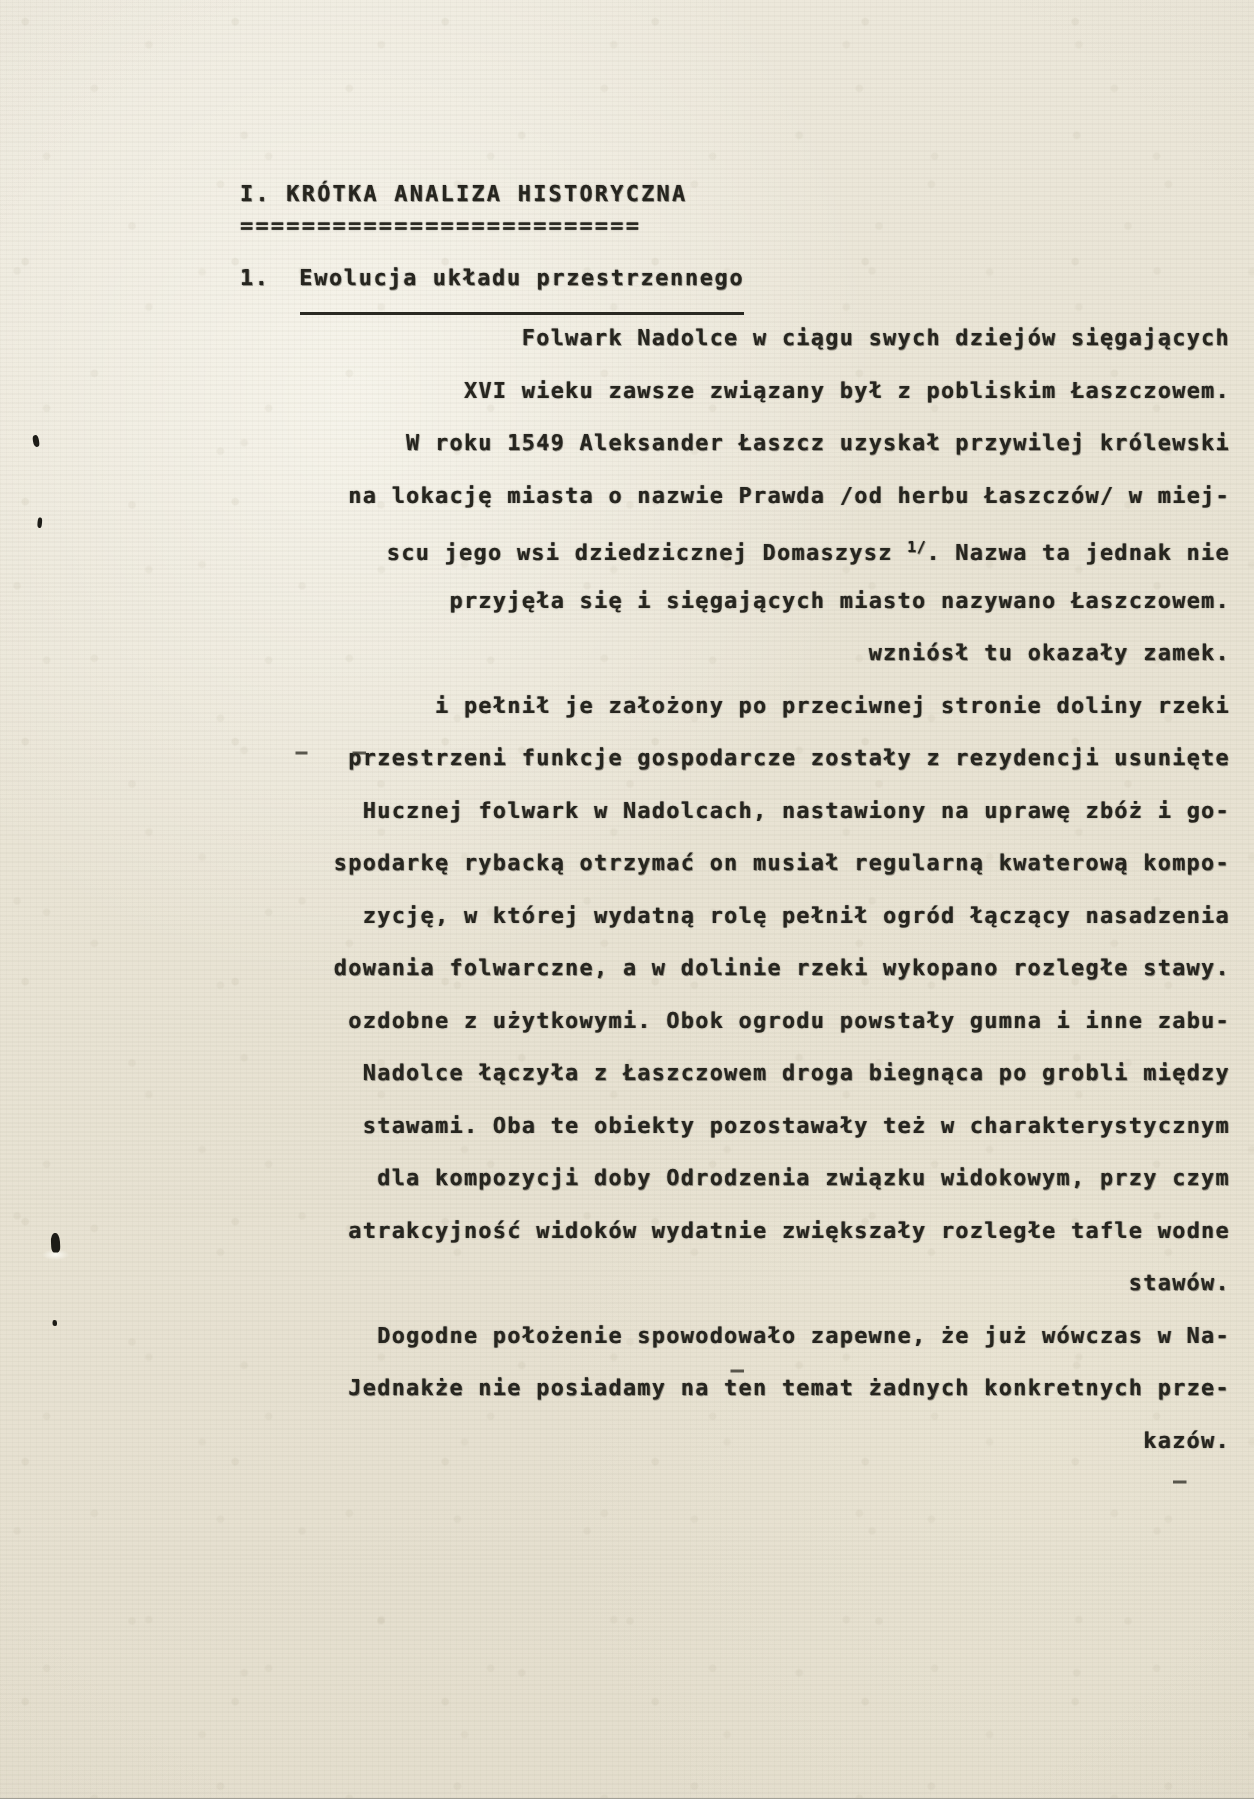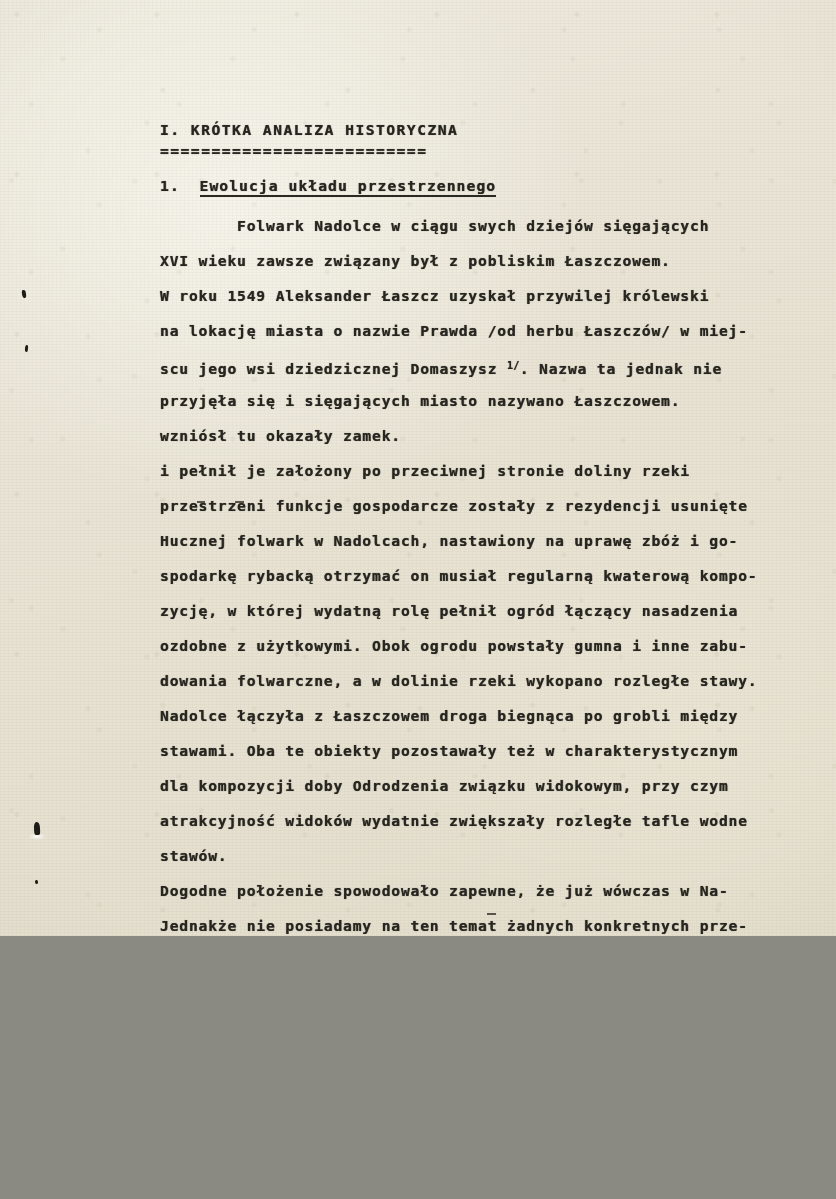--- a/index.html
+++ b/index.html
@@ -3,21 +3,21 @@
 <meta charset="utf-8">
 <style>
   html, body {
     margin: 0;
     padding: 0;
     background: #8a8a82;
   }
   #page {
     position: relative;
     width: 836px;
-    height: 936px;
+    height: 1199px;
     margin: 0 auto;
     overflow: hidden;
     background:
       radial-gradient(ellipse 70% 55% at 28% 22%, rgba(255,255,250,0.55) 0%, rgba(255,255,250,0) 60%),
       radial-gradient(ellipse 60% 50% at 82% 78%, rgba(236,231,214,0.6) 0%, rgba(236,231,214,0) 65%),
       linear-gradient(160deg, #eeeade 0%, #e9e4d5 38%, #e6e0d0 72%, #e2dccb 100%);
     font-family: "DejaVu Sans Mono", "Liberation Mono", monospace;
     color: #2b2a26;
   }
   
@@ -79,27 +79,28 @@
     top: 133px;
     letter-spacing: 1.5px;
     color: #2a2922;
   }
   .subheading {
     top: 168px;
     letter-spacing: 1.1px;
   }
   .subheading .u {
     border-bottom: 2.2px solid #2a2922;
-    padding-bottom: 1px;
+    padding-bottom: 14px;
   }
   .body-block {
     position: absolute;
     left: 160px;
     top: 208px;
     width: 660px;
+    text-align: right;
   }
   .body-line {
     white-space: pre;
     font-size: 14.6px;
     letter-spacing: 0.85px;
     line-height: 35px;
     height: 35px;
     font-weight: 700;
     color: #26251f;
     text-shadow:
@@ -173,22 +174,22 @@
       <div class="body-line">na lokację miasta o nazwie Prawda /od herbu Łaszczów/ w miej-</div>
       <div class="body-line"><span>scu jego wsi dziedzicznej Domaszysz</span><span> </span><sup class="fn">1/</sup><span>. Nazwa ta jednak nie</span></div>
       <div class="body-line">przyjęła się i sięgających miasto nazywano Łaszczowem.</div>
       <div class="body-line">wzniósł tu okazały zamek.</div>
 
       <div class="body-line">i pełnił je założony po przeciwnej stronie doliny rzeki</div>
       <div class="body-line">przestrzeni funkcje gospodarcze zostały z rezydencji usunięte</div>
       <div class="body-line">Hucznej folwark w Nadolcach, nastawiony na uprawę zbóż i go-</div>
       <div class="body-line">spodarkę rybacką otrzymać on musiał regularną kwaterową kompo-</div>
       <div class="body-line">zycję, w której wydatną rolę pełnił ogród łączący nasadzenia</div>
+      <div class="body-line">dowania folwarczne, a w dolinie rzeki wykopano rozległe stawy.</div>
       <div class="body-line">ozdobne z użytkowymi. Obok ogrodu powstały gumna i inne zabu-</div>
-      <div class="body-line">dowania folwarczne, a w dolinie rzeki wykopano rozległe stawy.</div>
       <div class="body-line">Nadolce łączyła z Łaszczowem droga biegnąca po grobli między</div>
       <div class="body-line">stawami. Oba te obiekty pozostawały też w charakterystycznym</div>
       <div class="body-line">dla kompozycji doby Odrodzenia związku widokowym, przy czym</div>
       <div class="body-line">atrakcyjność widoków wydatnie zwiększały rozległe tafle wodne</div>
       <div class="body-line">stawów.</div>
 
       <div class="body-line">Dogodne położenie spowodowało zapewne, że już wówczas w Na-</div>
       <div class="body-line">Jednakże nie posiadamy na ten temat żadnych konkretnych prze-</div>
       <div class="body-line">kazów.</div>
 

